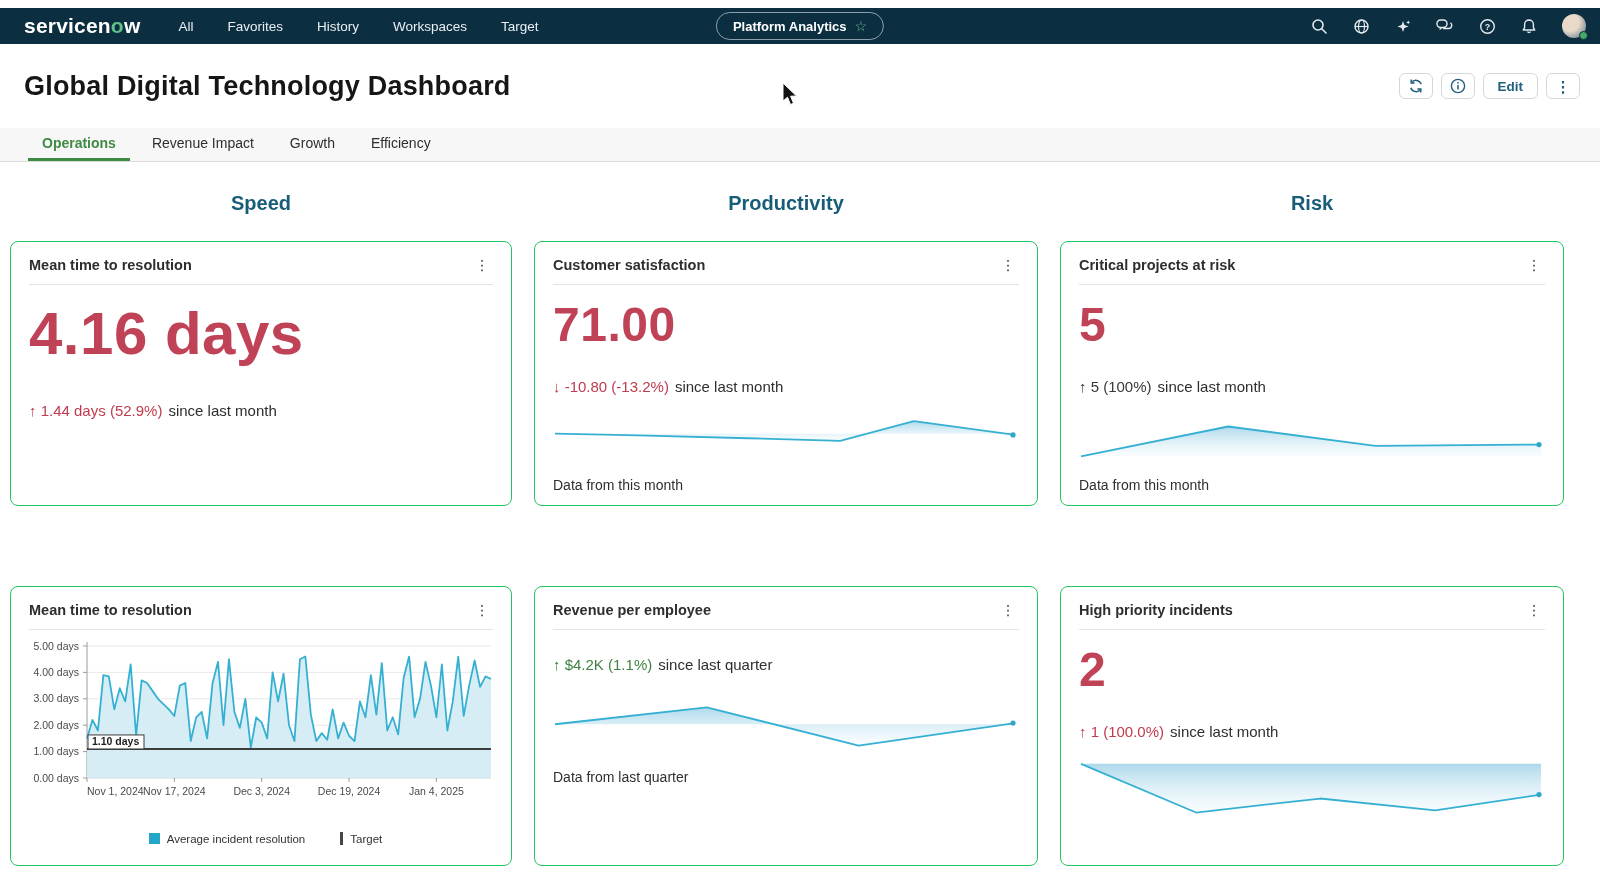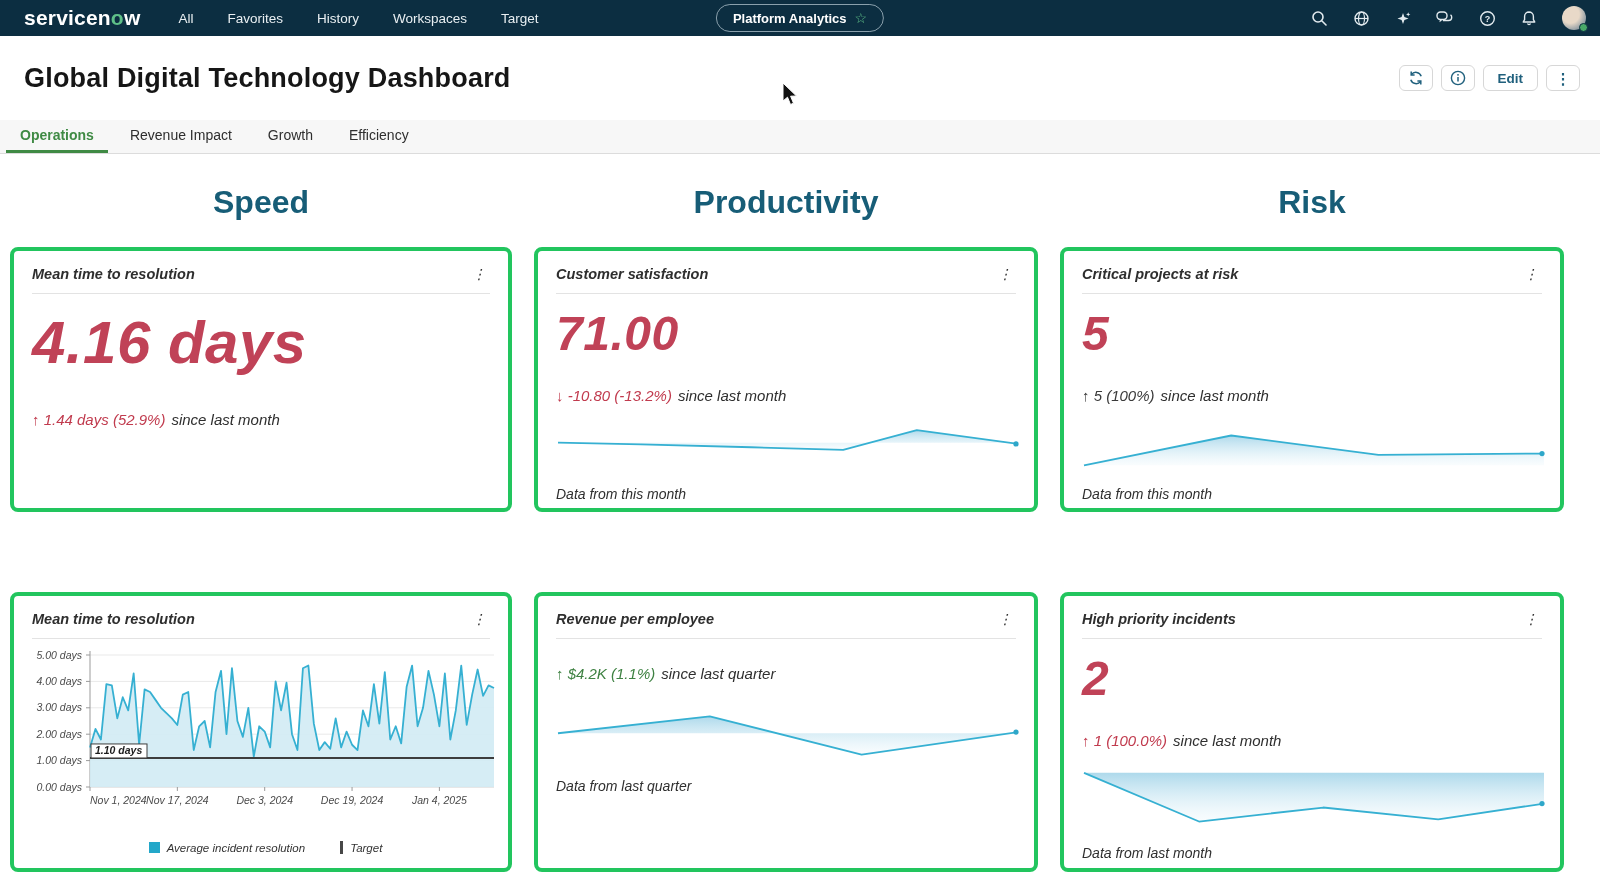--- a/index.html
+++ b/index.html
@@ -1,20 +1,20 @@
 <!DOCTYPE html>
 <html><head>
 <meta charset="utf-8">
 <style>
   * { margin:0; padding:0; box-sizing:border-box; }
   html,body { width:1600px; height:875px; overflow:hidden; background:#fff;
     font-family:"Liberation Sans", sans-serif; color:#2e2e2e; }
 
   
-  .topnav { position:relative; height:36px; background:#0c2e41; display:flex; align-items:center; padding:12px 16px; }
+  .topnav { position:relative; height:36px; background:#0c2e41; display:flex; align-items:center; padding:12px 16px;margin-top:8px; }
   .brand { font-size:21px; font-weight:700; color:#fff; letter-spacing:.2px; margin-left:8px; }
   .brand .o { color:#5fc088; }
   .nav-items { display:flex; gap:34px; margin-left:38px; }
   .nav-item { color:#e9eff2; font-size:13.5px; cursor:pointer; }
   .nav-pill { position:absolute; left:50%; top:50%; transform:translate(-50%,-50%);
     border:1px solid #8aa0ac; border-radius:16px; padding:5px 16px; display:flex; align-items:center; gap:8px; cursor:pointer;}
   .nav-pill .pill-label { color:#fff; font-size:13px; font-weight:700; }
   .nav-pill .pill-star { color:#5fc088; font-size:14px; }
   .nav-right { position:absolute; right:14px; top:0; height:36px; display:flex; align-items:center; gap:24px; }
   .nav-ic { width:18px; height:18px; display:flex; align-items:center; justify-content:center; cursor:pointer; }
@@ -27,31 +27,31 @@
   .page-header { height:84px; background:#fff; display:flex; align-items:center; padding:0 24px; position:relative; }
   .page-title { font-size:27px; font-weight:700; color:#161616; letter-spacing:.2px; }
   .header-actions { position:absolute; right:20px; display:flex; gap:8px; align-items:center; }
   .hbtn { min-width:34px; height:26px; border:1px solid #d7d7d7; border-radius:6px; background:#fff;
     display:flex; align-items:center; justify-content:center; cursor:pointer; padding:0 8px; }
   .hbtn svg { display:block; }
   .hbtn.edit { font-size:13.5px; font-weight:700; color:#20607d; padding:0 14px; }
   .kebab-glyph { font-size:15px; color:#20607d; font-weight:700; line-height:1; }
 
   
-  .tabbar { height:34px; background:#f7f7f7; border-bottom:1px solid #dcdcdc; display:flex; align-items:stretch; padding-left:6px; gap:8px; }
+  .tabbar { height:34px; background:#f7f7f7; border-bottom:1px solid #dcdcdc; display:flex; align-items:stretch; padding-left:28px; gap:8px; }
   .tab { display:flex; align-items:center; padding:0 14px; font-size:14px; color:#2e2e2e; cursor:pointer; border-bottom:3px solid transparent; }
   .tab.active { color:#3f8a44; font-weight:700; border-bottom-color:#3f8a44; }
 
   
   .content { padding:0 0 0 10px; }
   .col-heads { display:grid; grid-template-columns:502px 504px 504px; column-gap:22px; margin-top:30px; }
-  .col-head { text-align:center; font-size:32px; font-weight:700; color:#175d77; }
+  .col-head { text-align:center; font-size:20px; font-weight:700; color:#175d77; }
   .grid { display:grid; grid-template-columns:502px 504px 504px; column-gap:22px; margin-top:26px; }
   .grid.row2 { margin-top:80px; }
-  .card { background:#fff; border:4px solid #22c55e; border-radius:8px; padding:14px 18px 0; height:265px; position:relative;font-style:italic; }
+  .card { background:#fff; border:1px solid #22c55e; border-radius:8px; padding:14px 18px 0; height:265px; position:relative; }
   .grid.row2 .card { height:280px; }
   .card-head { display:flex; align-items:center; justify-content:space-between; }
   .card-title { font-size:14.5px; font-weight:700; color:#2e2e2e; }
   .card-kebab { font-size:14px; color:#333; cursor:pointer; line-height:1; padding:2px 4px; }
   .card-divider { height:1px; background:#e3e3e3; margin-top:10px; }
   .big-value { color:#c04257; font-weight:700; letter-spacing:.5px; }
   .big-value.xl { font-size:60px; margin-top:14px; }
   .big-value.lg { font-size:48px; margin-top:12px; }
   .delta { font-size:15px; margin-top:26px; display:flex; gap:6px; align-items:center; }
   .big-value.xl + .delta { margin-top:34px; }
@@ -334,20 +334,19 @@
             <defs>
               <linearGradient id="g5" x1="0" y1="0" x2="0" y2="1">
                 <stop offset="0%" stop-color="#a9d7ea" stop-opacity="0.95"></stop>
                 <stop offset="100%" stop-color="#eef8fc" stop-opacity="0.35"></stop>
               </linearGradient>
             </defs>
             <polygon points="2,5.800000000000004 117,54.519999999999996 241.20000000000002,40.519999999999996 356.2,52.28 462,36.599999999999994 462,5.800000000000004 2,5.800000000000004" fill="url(#g5)" fill-rule="nonzero"></polygon>
             <polyline points="2,5.800000000000004 117,54.519999999999996 241.20000000000002,40.519999999999996 356.2,52.28 462,36.599999999999994" fill="none" stroke="#36b0d2" stroke-width="1.8" stroke-linejoin="round"></polyline>
             <circle cx="460" cy="36.599999999999994" r="2.6" fill="#2ea7c9"></circle>
           </svg></div>
-      <div class="caption">Data from last month</div>
     </div>
   </div>
 </div>
 
 <svg class="cursor" width="18" height="26" viewBox="0 0 18 26">
   <path d="M2 1 L2 19 L6.5 15.2 L9.5 22.5 L12.5 21.2 L9.6 14.2 L15.5 14 Z" fill="#111" stroke="#fff" stroke-width="1"></path>
 </svg>
 
 </body></html>

